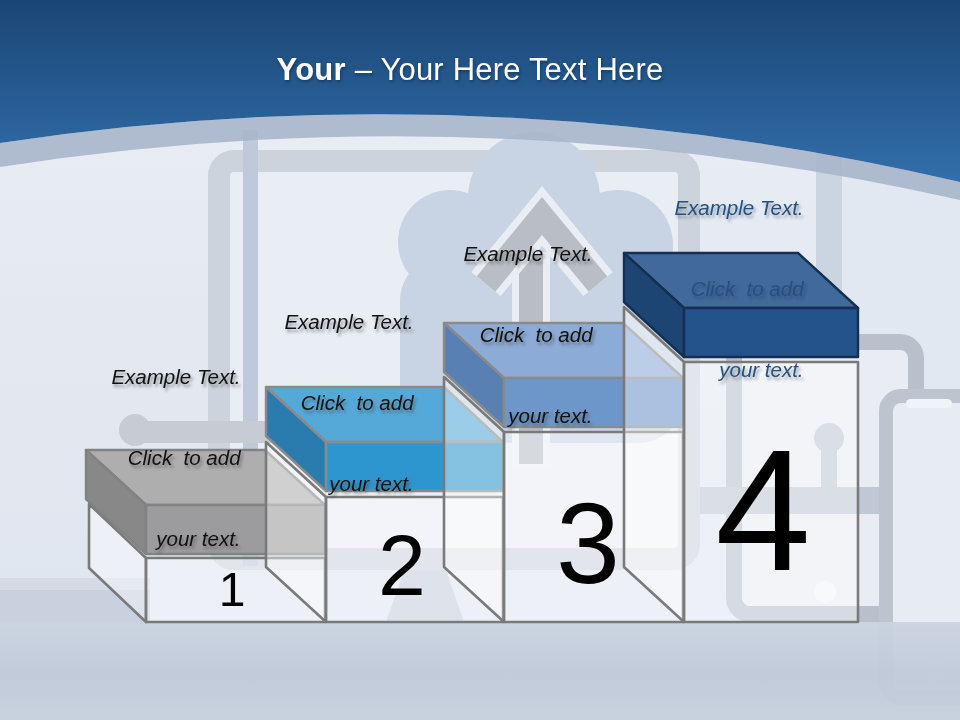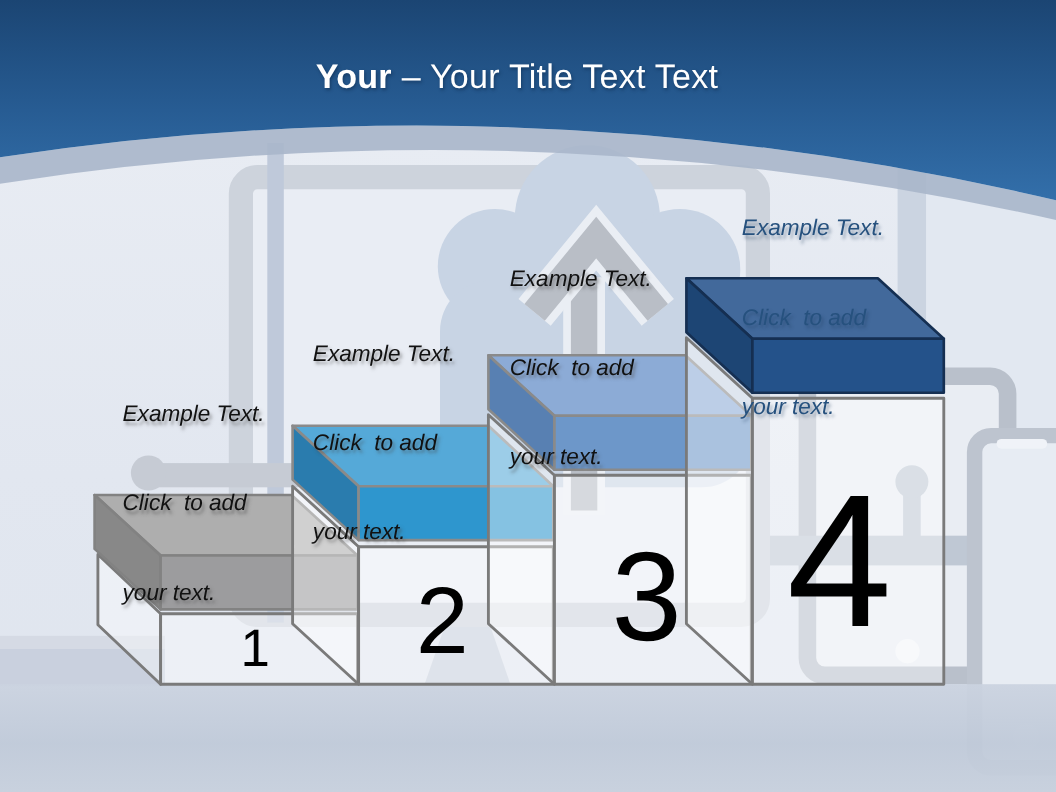--- a/index.html
+++ b/index.html
@@ -45,21 +45,21 @@
   .num{
     position:absolute;z-index:4;line-height:1;transform:translateX(-50%);
     font-weight:400;
   }
   .n1{left:232px;bottom:106px;font-size:48px;}
   .n2{left:402px;bottom:112px;font-size:86px;}
   .n3{left:588px;bottom:119px;font-size:115px;}
   .n4{left:763px;bottom:124px;font-size:172px;}
   .label{
     position:absolute;z-index:5;transform:translateX(-50%);
-    font-style:italic;font-size:20.5px;line-height:27px;text-align:left;
+    font-style:italic;font-size:20.5px;line-height:27px;text-align:right;
     text-shadow:2px 3px 3px rgba(70,70,70,.5);white-space:pre;
   }
   .l1{left:176px;top:309px;}
   .l2{left:349px;top:254px;}
   .l3{left:528px;top:186px;}
   .l4{left:739px;top:140px;text-shadow:2px 3px 3px rgba(31,59,94,.4);}
 </style>
 </head>
 <body>
 
@@ -108,21 +108,21 @@
         <stop offset="0" stop-color="#1B4573"></stop>
         <stop offset="0.55" stop-color="#275C93"></stop>
         <stop offset="1" stop-color="#336FAA"></stop>
       </linearGradient>
     </defs>
     <path d="M0,143 Q480,70 960,182 L960,200 Q480,92 0,167 Z" opacity="0.9" fill="#A9B6CA"></path>
     <path d="M0,0 L960,0 L960,182 Q480,70 0,143 Z" fill="url(#hdrGrad)"></path>
   </svg>
 
   <div class="title" style="color: rgb(255, 255, 255);">
-    <span class="t-bold">Your</span><span class="t-rest">– Your Title Text Text</span>
+    <span class="t-bold">Your</span><span class="t-rest">– Your Here Text Here</span>
   </div>
 
   <svg class="steps-svg" width="960" height="720" viewBox="0 0 960 720">
     <g>
       <polygon class="ped" points="89,504 146,558 146,622 89,568" fill="rgba(255,255,255,0.42)"></polygon>
       <polygon class="ped" points="146,558 325,558 325,622 146,622" fill="rgba(255,255,255,0.42)"></polygon>
       <polygon class="slab" points="86,450 265,450 325,505 146,505" fill="#AEAEAE" stroke="#828282"></polygon>
       <polygon class="slab" points="86,450 146,505 146,554 86,499" fill="#888888" stroke="#828282"></polygon>
       <polygon class="slab" points="146,505 325,505 325,554 146,554" fill="#9C9C9E" stroke="#828282"></polygon>
     </g>

